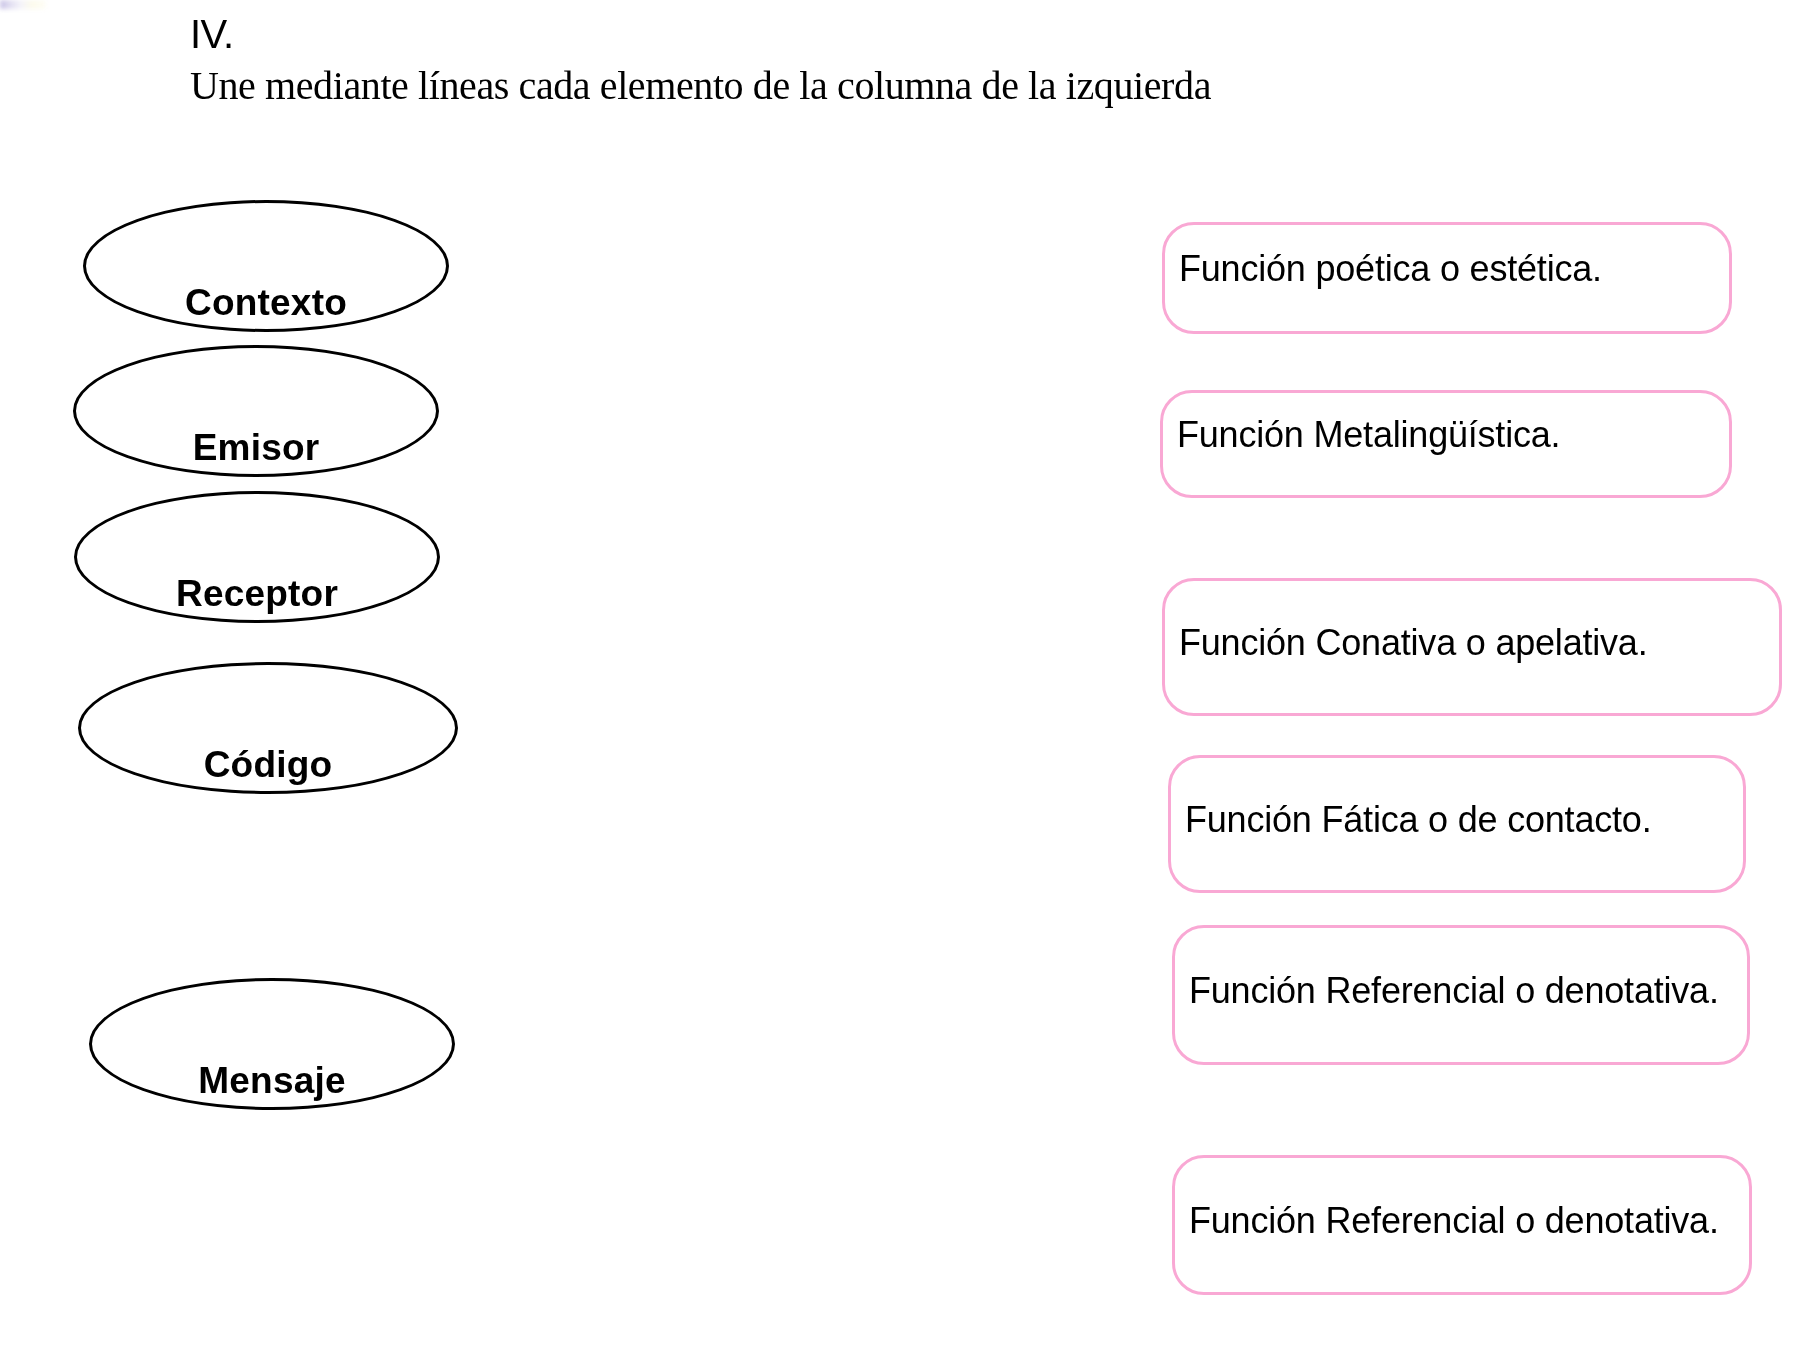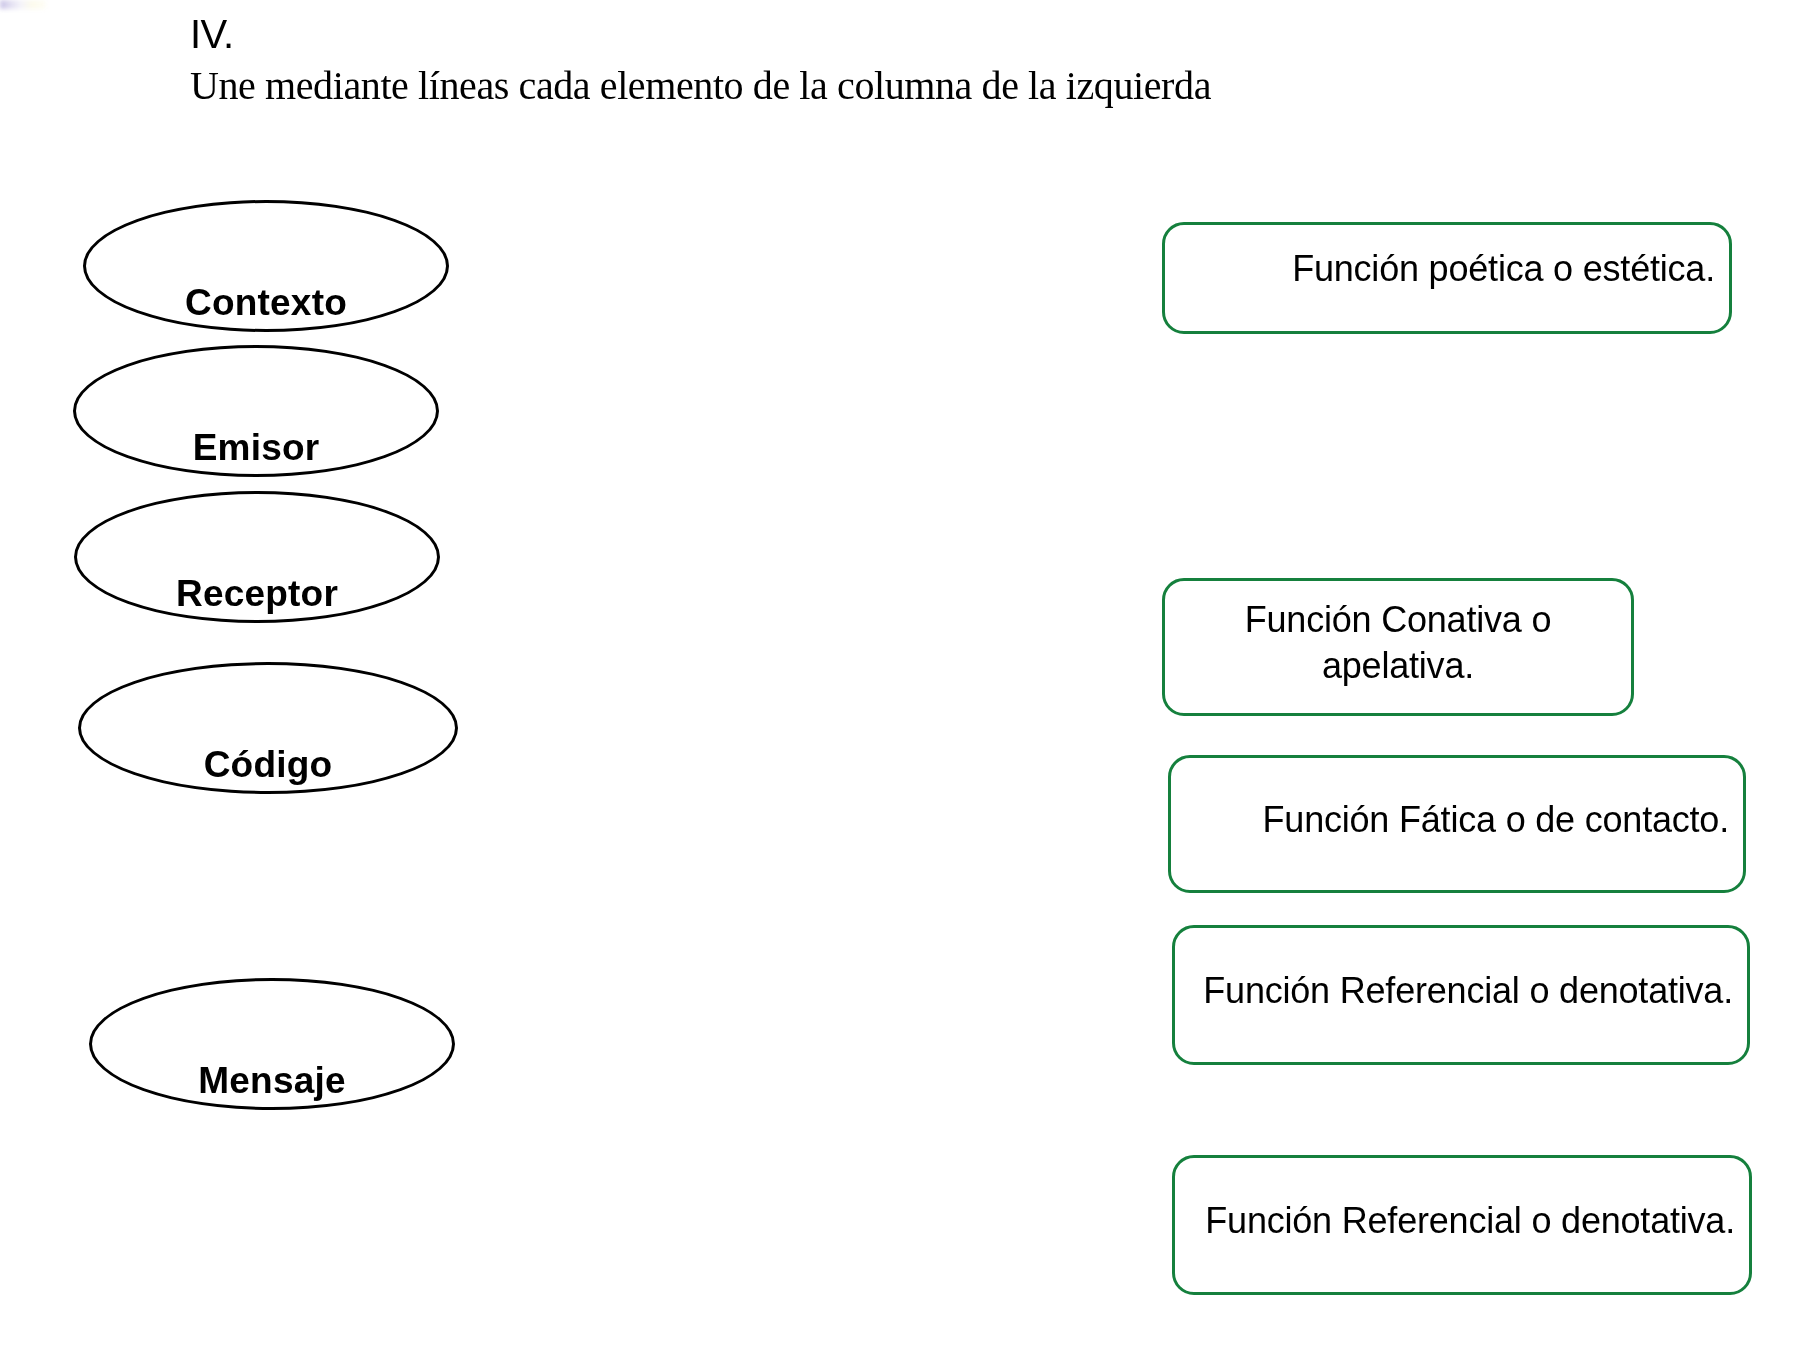--- a/index.html
+++ b/index.html
@@ -84,27 +84,27 @@
     letter-spacing: 0.2px;
     color: #000000;
     white-space: nowrap;
     position: relative;
     top: -8px;
   }
 
   
   .func-box {
     position: absolute;
-    border: 3px solid #15803d;
-    border-radius: 22px;
+    border: 3px solid #f9a8d4;
+    border-radius: 32px;
     background: #ffffff;
     box-sizing: border-box;
     display: flex;
     align-items: center;
-    justify-content: flex-end;
+    justify-content: flex-start;
     padding: 4px 14px;
   }
   .func-box .box-label {
     font-family: "Liberation Sans", sans-serif;
     font-size: 36px;
     font-weight: 400;
     line-height: 46px;
     letter-spacing: -0.2px;
     color: #000000;
     text-align: center;
@@ -145,22 +145,25 @@
 
 
   <div class="ellipse" style="left:89px;  top:978px;  width:366px; height:132px;">
     <span class="ell-label">Mensaje</span>
   </div>
 
   <div class="func-box" style="left:1162px; top:222px; width:570px; height:112px;">
     <span class="box-label">Función poética o estética.</span>
   </div>
 
+  <div class="func-box" style="left:1160px; top:390px; width:572px; height:108px;">
+    <span class="box-label">Función Metalingüística.</span>
+  </div>
 
-  <div class="func-box two-line" style="left:1162px; top:578px; width:472px; height:138px;">
+  <div class="func-box two-line" style="left:1162px; top:578px; width:620px; height:138px;">
     <span class="box-label">Función Conativa o apelativa.</span>
   </div>
 
   <div class="func-box two-line" style="left:1168px; top:755px; width:578px; height:138px;">
     <span class="box-label">Función Fática o de contacto.</span>
   </div>
 
   <div class="func-box two-line" style="left:1172px; top:925px; width:578px; height:140px;">
     <span class="box-label">Función Referencial o denotativa.</span>
   </div>

